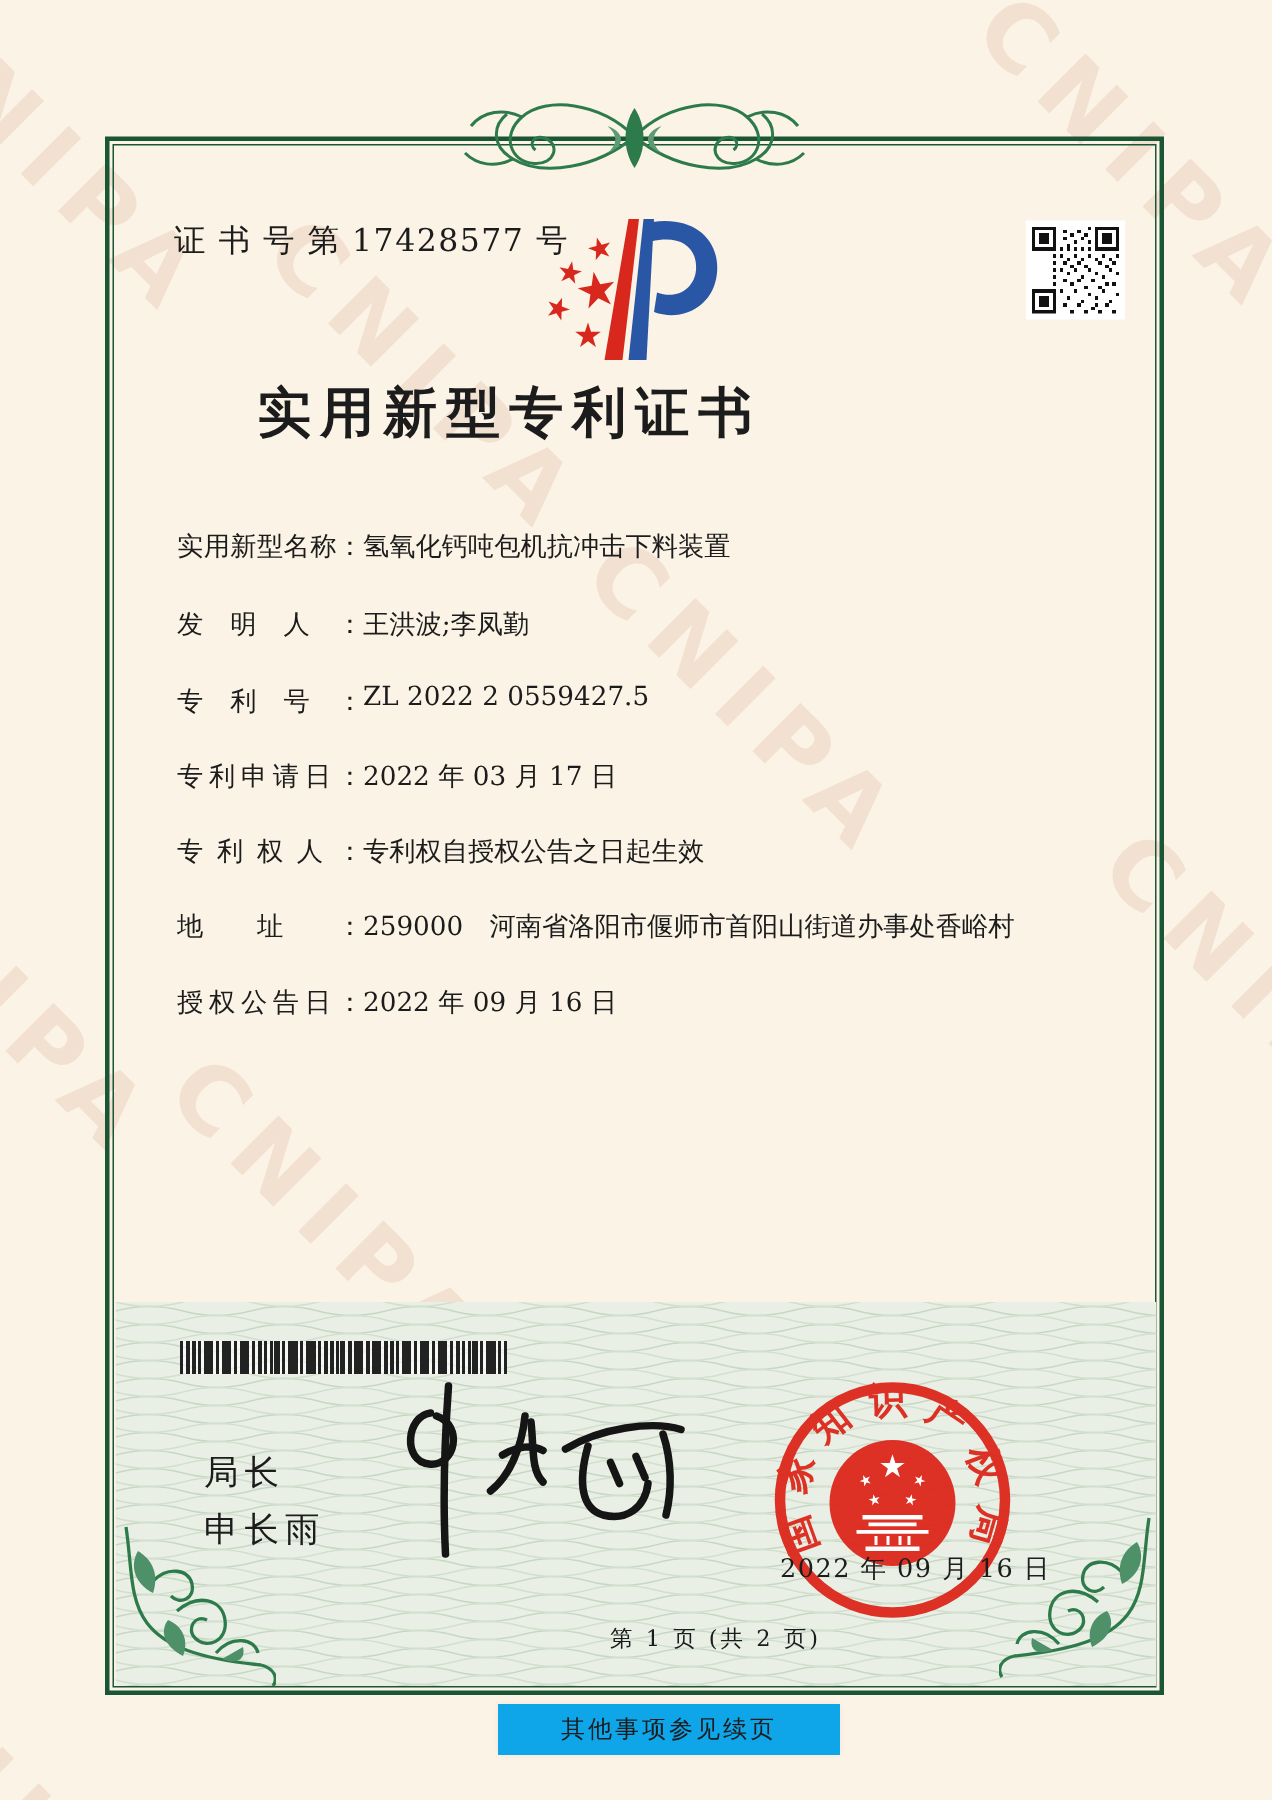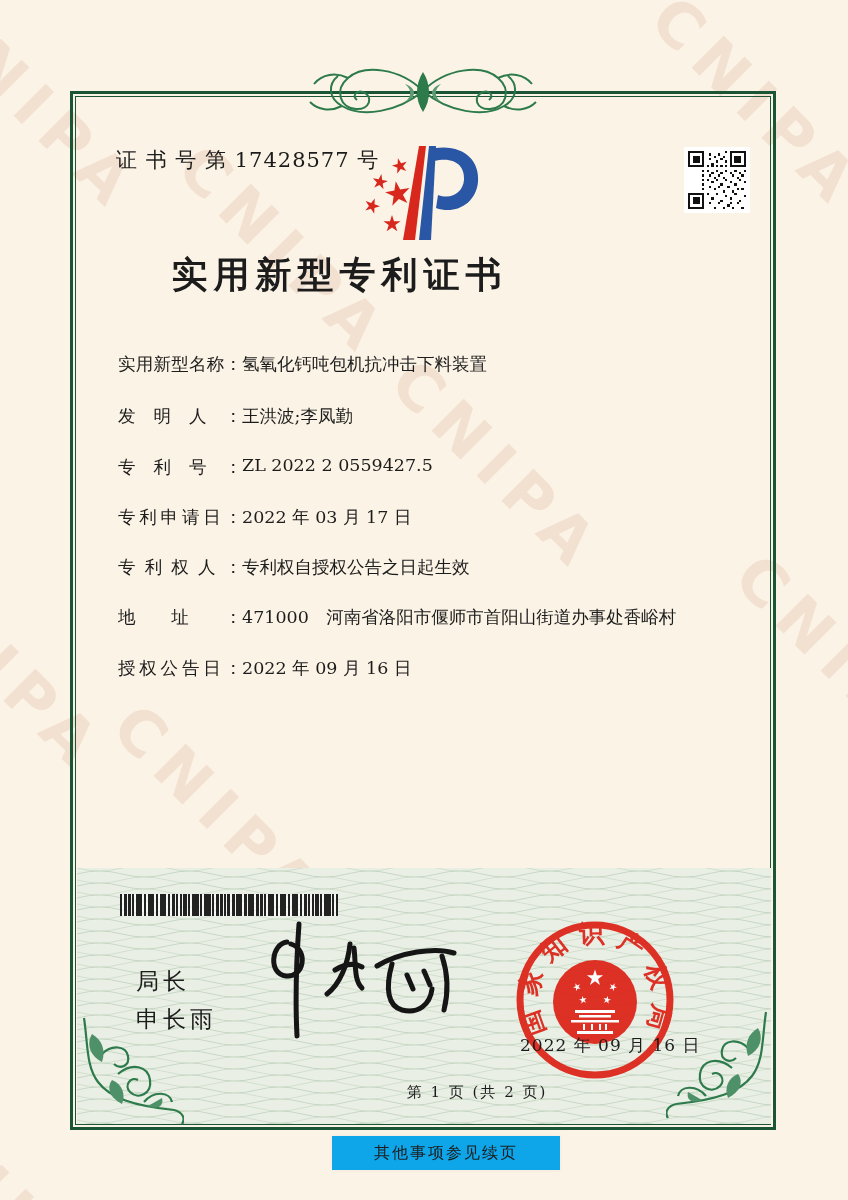--- a/index.html
+++ b/index.html
@@ -169,21 +169,21 @@
 <div class="row" style="top:455px">
   <span class="lbl">专利号：</span><span class="val">ZL 2022 2 0559427.5</span>
 </div>
 <div class="row" style="top:505px">
   <span class="lbl">专利申请日：</span><span class="val">2022 年 03 月 17 日</span>
 </div>
 <div class="row" style="top:555px">
   <span class="lbl">专利权人：</span><span class="val">专利权自授权公告之日起生效</span>
 </div>
 <div class="row" style="top:605px">
-  <span class="lbl">地址：</span><span class="val">471000　河南省洛阳市偃师市首阳山街道办事处香峪村</span>
+  <span class="lbl">地址：</span><span class="val">259000　河南省洛阳市偃师市首阳山街道办事处香峪村</span>
 </div>
 <div class="row" style="top:656px">
   <span class="lbl">授权公告日：</span><span class="val">2022 年 09 月 16 日</span>
 </div>
 
 <div class="paras">
 </div>
 
 <div class="barcode"></div>
 

